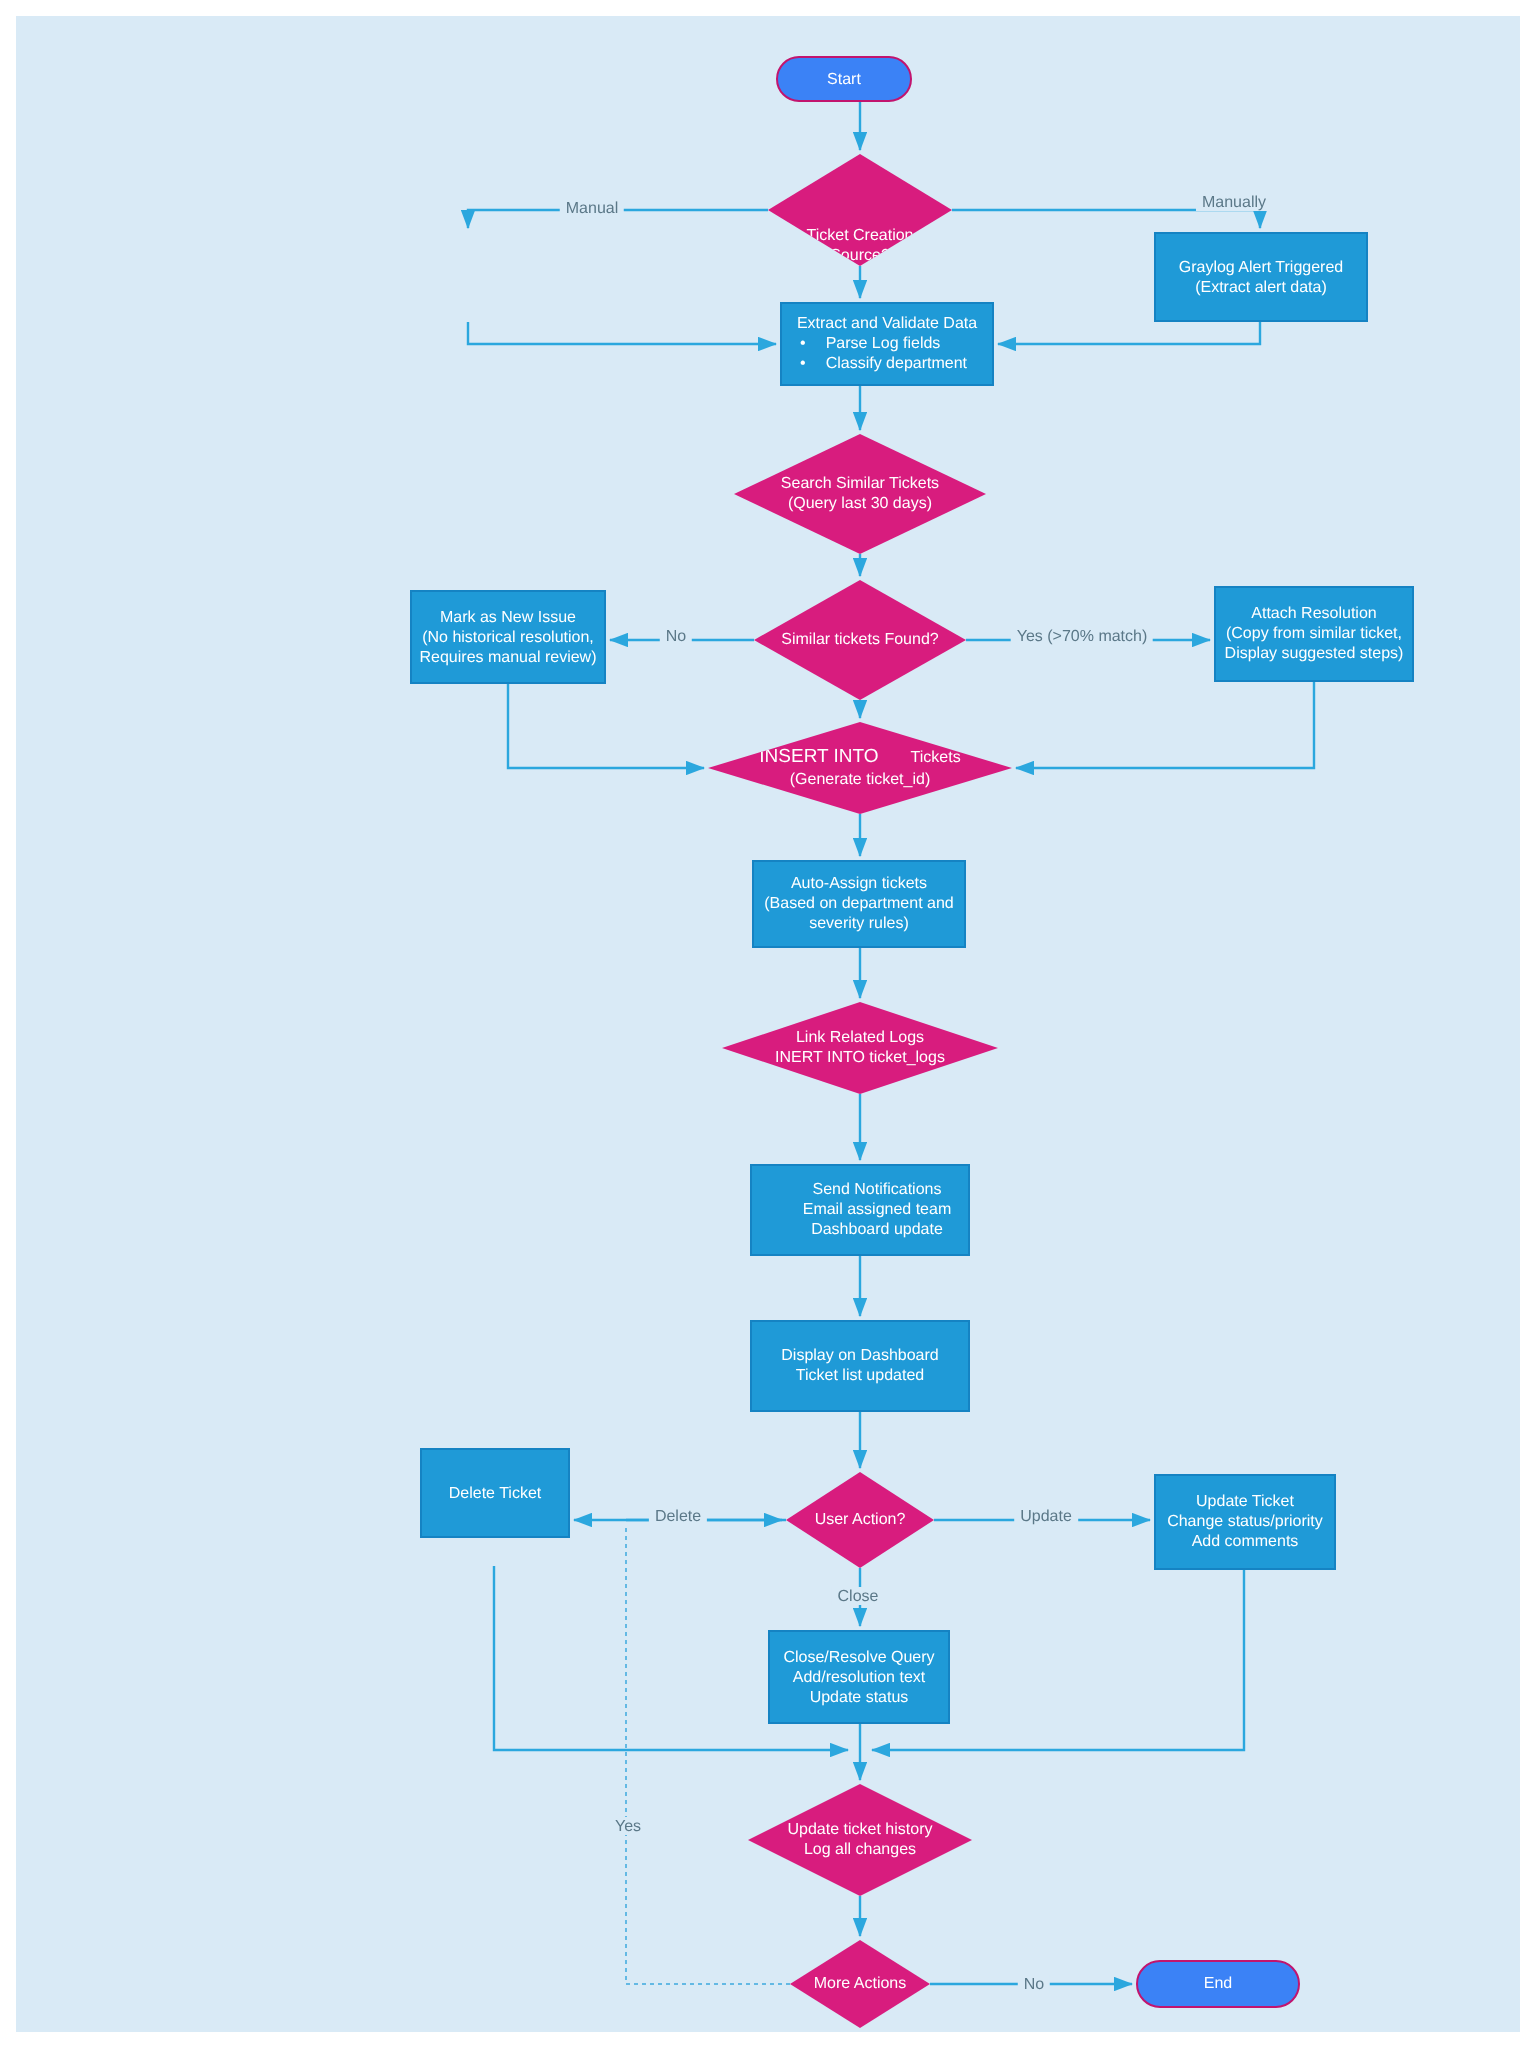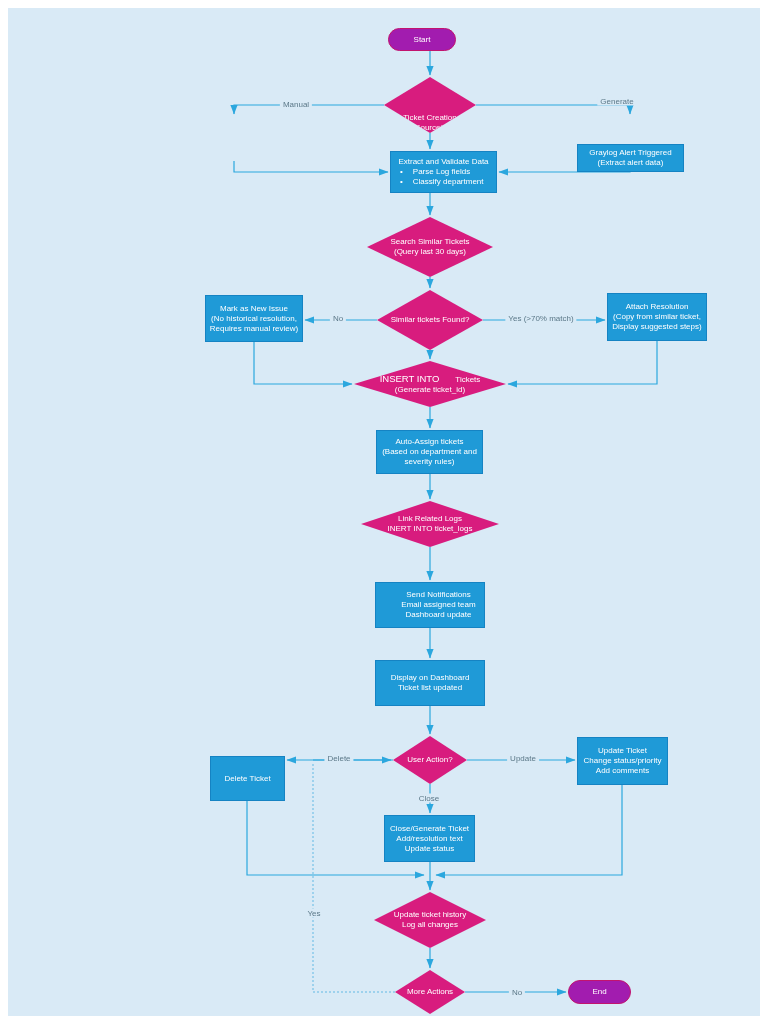--- a/index.html
+++ b/index.html
@@ -4,21 +4,21 @@
 <style>
   html,body{margin:0;padding:0;background:#ffffff;}
   .page{position:relative;width:768px;height:1024px;background:#ffffff;overflow:hidden;
         font-family:"Liberation Sans", sans-serif;}
   .canvas{position:absolute;left:8px;top:8px;right:8px;bottom:8px;background:#d9eaf6;}
   .lines{position:absolute;left:0;top:0;width:768px;height:1024px;z-index:1;}
   .node{position:absolute;z-index:2;display:flex;align-items:center;justify-content:center;
         text-align:center;color:#ffffff;font-size:8px;line-height:1.25;}
   .rect{background:#1f9ad7;border:1px solid #1583c3;box-sizing:border-box;}
   .diamond{background:#d81c7e;clip-path:polygon(50% 0%,100% 50%,50% 100%,0% 50%);}
-  .oval{background:#a21caf;border:1px solid #c2146e;border-radius:12px;box-sizing:border-box;}
+  .oval{background:#3b82f6;border:1px solid #c2146e;border-radius:12px;box-sizing:border-box;}
   .node-label{white-space:pre-line;}
   .edge-label{position:absolute;z-index:3;transform:translate(-50%,-50%);
         background:#d9eaf6;color:#5b7888;font-size:8px;padding:0 3px;white-space:nowrap;}
   
   .extract-inner{width:100%;padding:2px 3px;box-sizing:border-box;}
   .extract-title{text-align:center;}
   .bullet-row{display:flex;text-align:left;align-items:flex-start;}
   .bullet-row::before{content:"\2022";margin:0 10px 0 6px;}
   
   .big-sql{font-size:9.5px;}
@@ -64,21 +64,21 @@
       <polyline points="430,862 430,890" marker-end="url(#arr)"></polyline>
       <polyline points="430,948 430,968" marker-end="url(#arr)"></polyline>
       <polyline points="465,992 566,992" marker-end="url(#arr)"></polyline>
       <polyline points="395,992 313,992 313,762" stroke="#63b9e4" stroke-width="1" stroke-dasharray="2 2"></polyline>
     </g>
   </svg>
 
   <div class="node oval" style="left:388px;top:28px;width:68px;height:23px;">
     <span class="node-label">Start</span>
   </div>
-  <div class="node oval" style="left:568px;top:980px;width:63px;height:24px;">
+  <div class="node oval" style="left:568px;top:980px;width:82px;height:24px;">
     <span class="node-label">End</span>
   </div>
 
   <div class="node diamond" style="left:384px;top:77px;width:92px;height:56px;align-items:flex-end;">
     <span class="node-label">Ticket Creation
 Source?</span>
   </div>
   <div class="node diamond" style="left:367px;top:217px;width:126px;height:60px;">
     <span class="node-label">Search Similar Tickets
 (Query last 30 days)</span>
@@ -100,21 +100,21 @@
     <span class="node-label">User Action?</span>
   </div>
   <div class="node diamond" style="left:374px;top:892px;width:112px;height:56px;">
     <span class="node-label">Update ticket history
 Log all changes</span>
   </div>
   <div class="node diamond" style="left:395px;top:970px;width:70px;height:44px;">
     <span class="node-label">More Actions</span>
   </div>
 
-  <div class="node rect" style="left:577px;top:116px;width:107px;height:28px;margin-top:28px;">
+  <div class="node rect" style="left:577px;top:116px;width:107px;height:45px;">
     <span class="node-label">Graylog Alert Triggered
 (Extract alert data)</span>
   </div>
   <div class="node rect" style="left:390px;top:151px;width:107px;height:42px;align-items:center;">
     <div class="extract-inner">
       <div class="extract-title">Extract and Validate Data</div>
       <div class="bullet-row">
           <span>Parse Log fields</span>
         </div>
       <div class="bullet-row">
@@ -139,36 +139,36 @@
   </div>
   <div class="node rect" style="left:375px;top:582px;width:110px;height:46px;padding-left:17px;">
     <span class="node-label">Send Notifications
 Email assigned team
 Dashboard update</span>
   </div>
   <div class="node rect" style="left:375px;top:660px;width:110px;height:46px;">
     <span class="node-label">Display on Dashboard
 Ticket list updated</span>
   </div>
-  <div class="node rect" style="left:210px;top:756px;width:75px;height:45px;">
+  <div class="node rect" style="left:210px;top:724px;width:75px;height:45px;">
     <span class="node-label">Delete Ticket</span>
   </div>
   <div class="node rect" style="left:577px;top:737px;width:91px;height:48px;">
     <span class="node-label">Update Ticket
 Change status/priority
 Add comments</span>
   </div>
   <div class="node rect" style="left:384px;top:815px;width:91px;height:47px;">
-    <span class="node-label">Close/Generate Ticket
+    <span class="node-label">Close/Resolve Query
 Add/resolution text
 Update status</span>
   </div>
 
   <span class="edge-label" style="left:296px;top:104px;">Manual</span>
-  <span class="edge-label" style="left:617px;top:101px;">Generate</span>
+  <span class="edge-label" style="left:617px;top:101px;">Manually</span>
   <span class="edge-label" style="left:338px;top:318px;">No</span>
   <span class="edge-label" style="left:541px;top:318px;">Yes (&gt;70% match)</span>
   <span class="edge-label" style="left:339px;top:758px;">Delete</span>
   <span class="edge-label" style="left:523px;top:758px;">Update</span>
   <span class="edge-label" style="left:429px;top:798px;">Close</span>
   <span class="edge-label" style="left:314px;top:913px;">Yes</span>
   <span class="edge-label" style="left:517px;top:992px;">No</span>
 </div>
 
 </body></html>

